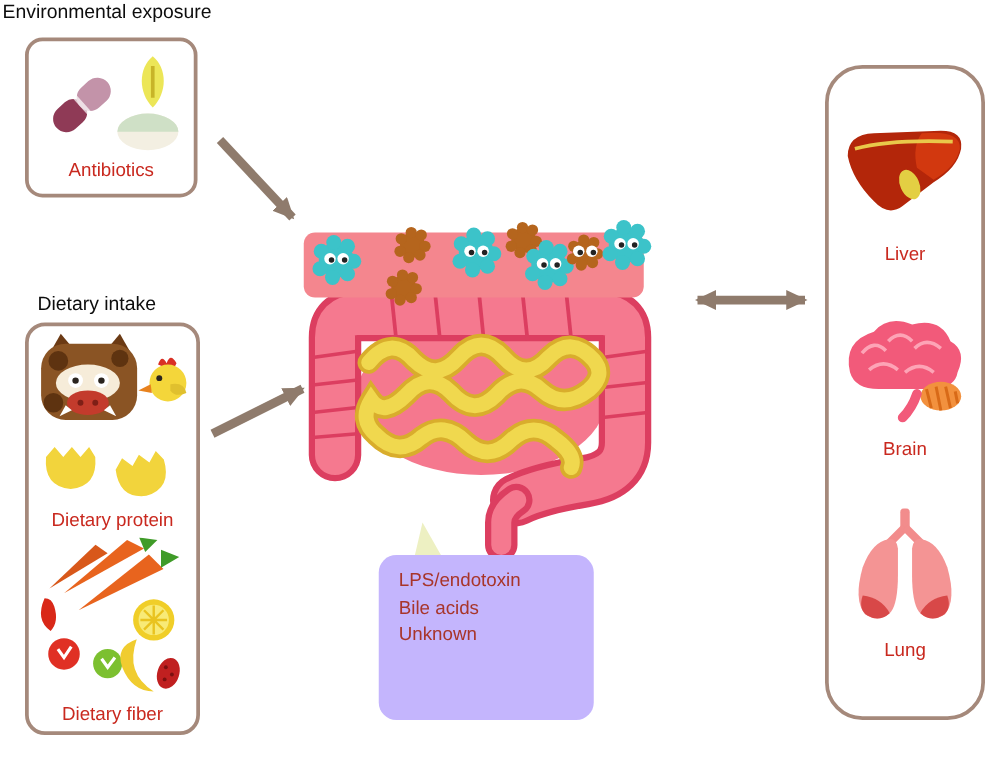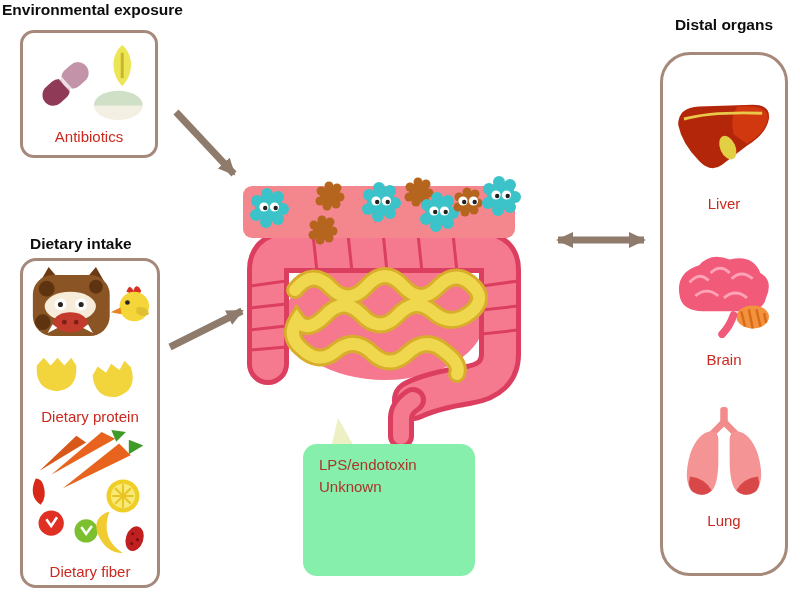--- a/index.html
+++ b/index.html
@@ -1,36 +1,36 @@
 <!DOCTYPE html>
 <html><head>
 <meta charset="utf-8">
 <style>
   *{box-sizing:border-box}
   body{margin:0;background:#fff}
   .canvas{position:relative;width:800px;height:606px;background:#fff;
           font-family:"Liberation Sans",sans-serif;overflow:hidden}
-  .section-title{position:absolute;font-size:15.5px;font-weight:bold;color:#0d0d0d;white-space:nowrap}
+  .section-title{position:absolute;font-size:15.5px;font-weight:normal;color:#0d0d0d;white-space:nowrap}
   .panel{position:absolute;border:3px solid #a5897b;border-radius:16px;background:#fff;
          display:flex;flex-direction:column;align-items:center}
   .red-label{color:#c9291f;font-size:15px;line-height:18px;text-align:center}
   #antibiotics-panel{left:20px;top:30px;width:138px;height:128px;border-radius:14px;
                      justify-content:space-between;padding:8px 11px 9px}
   #dietary-panel{left:20px;top:258px;width:140px;height:330px;border-radius:16px;
                  justify-content:space-between;padding:4px 0}
   #distal-panel{left:660px;top:52px;width:128px;height:524px;border-radius:30px;
                 justify-content:space-evenly;padding:6px 0}
   .organ-group{display:flex;flex-direction:column;align-items:center;gap:13px}
   #env-title{left:2px;top:1px}
   #dietary-title{left:30px;top:235px}
   #gut-title{left:279px;top:146px;width:200px;text-align:center}
   #distal-title{left:668px;top:16px;width:112px;text-align:center}
   #gut-art{position:absolute;left:235px;top:168px}
   #arrow-layer{position:absolute;left:0;top:0;pointer-events:none}
-  #bubble{position:absolute;left:303px;top:444px;width:172px;height:132px;background:#86efac;
+  #bubble{position:absolute;left:303px;top:444px;width:172px;height:132px;background:#c4b5fd;
           border-radius:14px;padding:10px 25px 8px 16px}
   #bubble-tail{position:absolute;left:331px;top:418px;width:0;height:0;
                border-left:7px solid transparent;border-right:17px solid transparent;
                border-bottom:30px solid #edf0c2}
   .bubble-line{display:block;color:#a8352a;font-size:15px;line-height:21.5px}
 </style>
 </head>
 <body>
 
 <div class="canvas">
@@ -41,21 +41,20 @@
         <path d="M0 0 L17 8 L0 16 Z" fill="#8f7b6c"></path>
       </marker>
     </defs>
     <path d="M176 112 L234 174" stroke="#8f7b6c" stroke-width="7" fill="none" marker-end="url(#ah)"></path>
     <path d="M170 347 L242 311" stroke="#8f7b6c" stroke-width="7" fill="none" marker-end="url(#ah)"></path>
     <path d="M558 240 L644 240" stroke="#8f7b6c" stroke-width="7" fill="none" marker-start="url(#ah)" marker-end="url(#ah)"></path>
   </svg>
 
   <div id="env-title" class="section-title">Environmental exposure</div>
   <div id="dietary-title" class="section-title">Dietary intake</div>
-  <div id="distal-title" class="section-title">Distal organs</div>
 
   <div id="antibiotics-panel" class="panel">
     <svg viewBox="0 0 132 86" width="130" height="84">
       <g transform="rotate(-42 42 44)">
         <rect x="14" y="33" width="30" height="22" rx="11" fill="#8f3a56"></rect>
         <rect x="40" y="33" width="30" height="22" rx="11" fill="#c393a9"></rect>
         <rect x="40" y="33" width="4" height="22" fill="#ffffff" opacity="0.7"></rect>
       </g>
       <g>
         <path d="M100 4 C112 14 112 34 100 46 C88 34 88 14 100 4 Z" fill="#ece657"></path>
@@ -222,20 +221,21 @@
     </g>
     <g transform="translate(266,28)">
       <use href="#blobT" fill="#3cc3c9"></use>
         <use href="#eyes"></use>
     </g>
   </svg>
 
   <div id="bubble-tail"></div>
   <div id="bubble">
     <span class="bubble-line">LPS/endotoxin</span>
+    <span class="bubble-line">Bile acids</span>
     <span class="bubble-line">Unknown</span>
   </div>
 
   <div id="distal-panel" class="panel">
     <div class="organ-group">
       <svg viewBox="0 0 104 88" width="100" height="84">
         <path d="M4 28 Q4 10 26 9 L82 7 Q101 7 99 22 Q96 38 76 50 L50 70 Q38 79 26 66 Q8 48 4 28 Z" fill="#b3260a"></path>
         <path d="M66 9 Q99 6 98 22 Q95 37 76 48 L62 38 Q58 20 66 9 Z" fill="#d2380f"></path>
         <path d="M10 22 Q40 14 92 16" stroke="#e9c84a" stroke-width="3" fill="none"></path>
         <ellipse cx="56" cy="52" rx="8" ry="13" fill="#e3cf43" transform="rotate(-24 56 52)"></ellipse>

